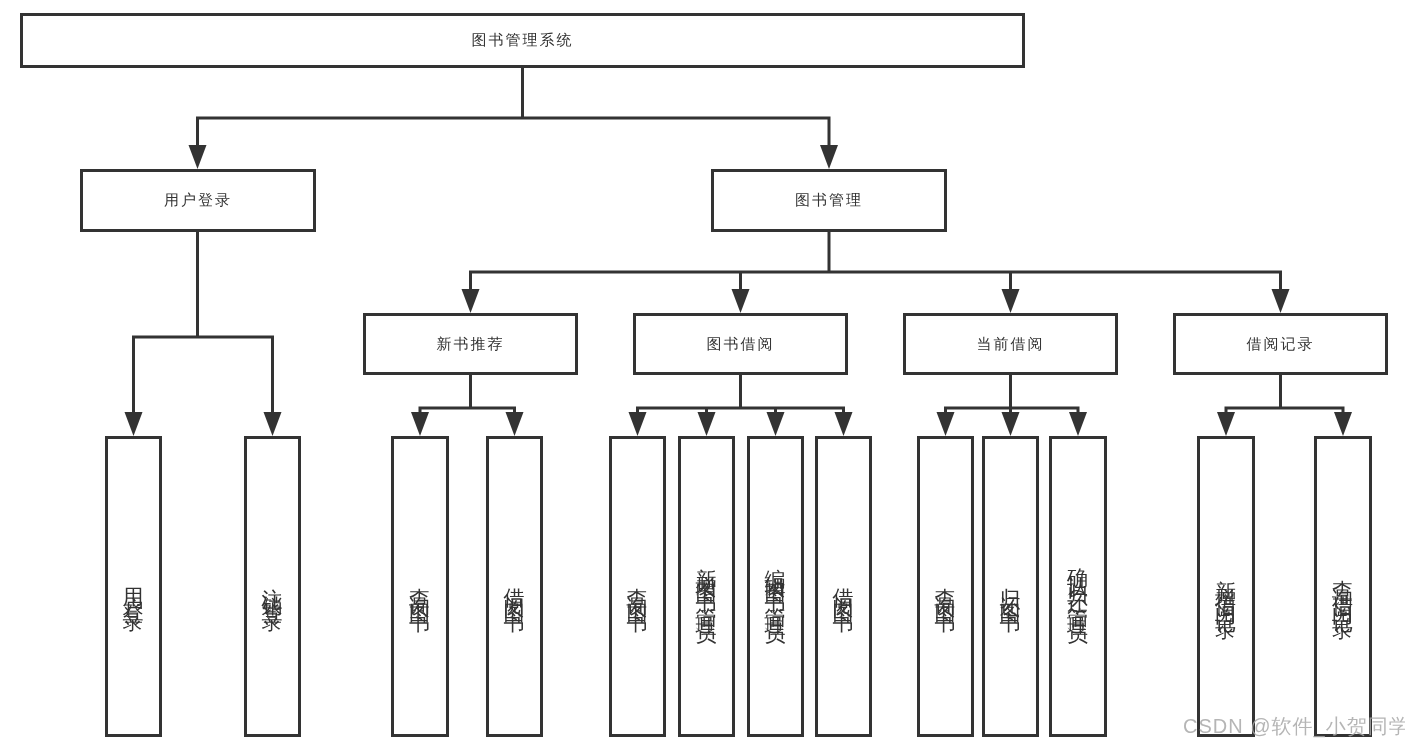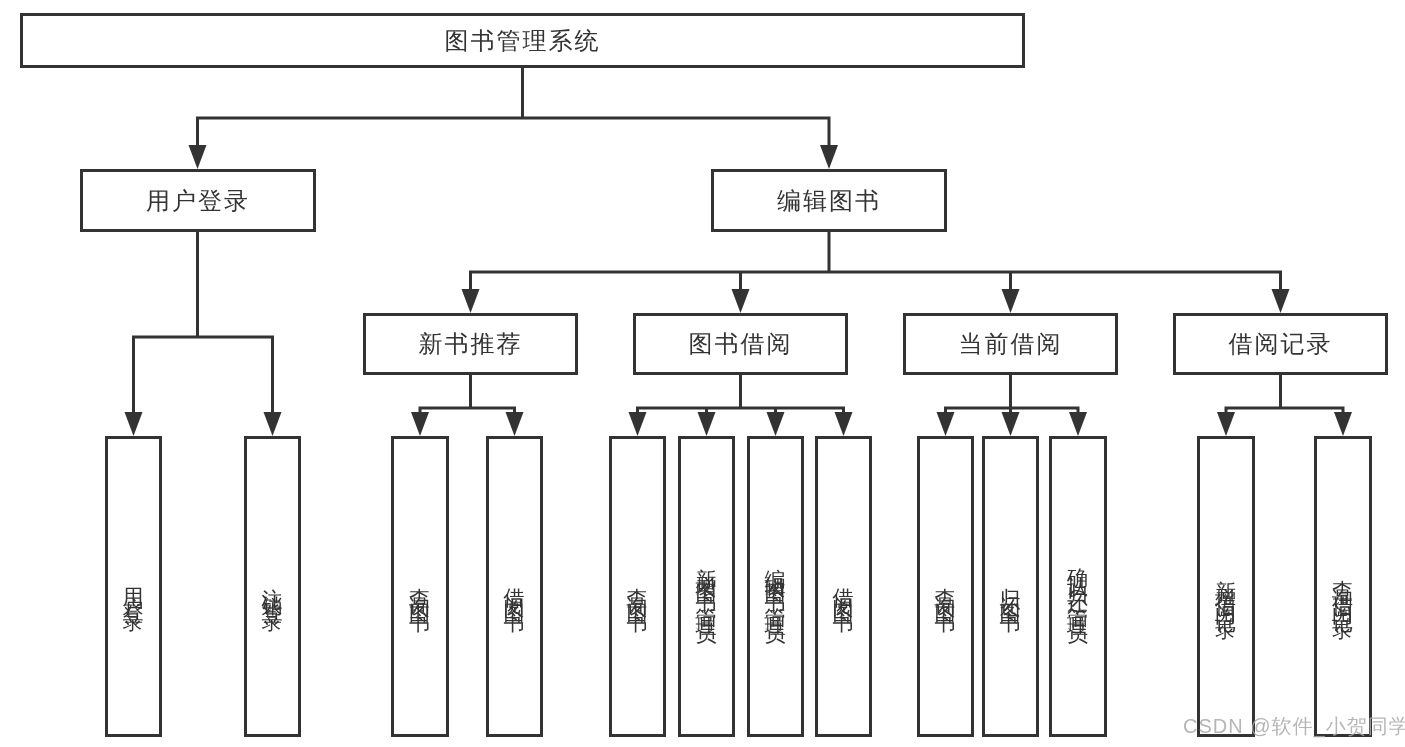--- a/index.html
+++ b/index.html
@@ -19,21 +19,21 @@
     pointer-events: none;
   }
   .node {
     position: absolute;
     box-sizing: border-box;
     background: #ffffff;
     border: 3px solid #333333;
     display: flex;
     align-items: center;
     justify-content: center;
-    font-size: 24px;
+    font-size: 15px;
     letter-spacing: 2px;
     color: #333333;
     white-space: nowrap;
   }
   .vnode {
     position: absolute;
     box-sizing: border-box;
     background: #ffffff;
     border: 3px solid #333333;
     display: flex;
@@ -119,21 +119,21 @@
   </svg>
 
   <div class="node" style="left:20px; top:13px; width:1005px; height:55px;">
     <span>图书管理系统</span>
   </div>
 
   <div class="node" style="left:80px; top:169px; width:236px; height:63px;">
     <span>用户登录</span>
   </div>
   <div class="node" style="left:711px; top:169px; width:236px; height:63px;">
-    <span>编辑图书</span>
+    <span>图书管理</span>
   </div>
 
   <div class="node" style="left:363px; top:313px; width:215px; height:62px;font-family:Liberation Mono, monospace;">
     <span>新书推荐</span>
   </div>
   <div class="node" style="left:903px; top:313px; width:215px; height:62px;">
     <span>当前借阅</span>
   </div>
   <div class="node" style="left:633px; top:313px; width:215px; height:62px;">
     <span>图书借阅</span>

